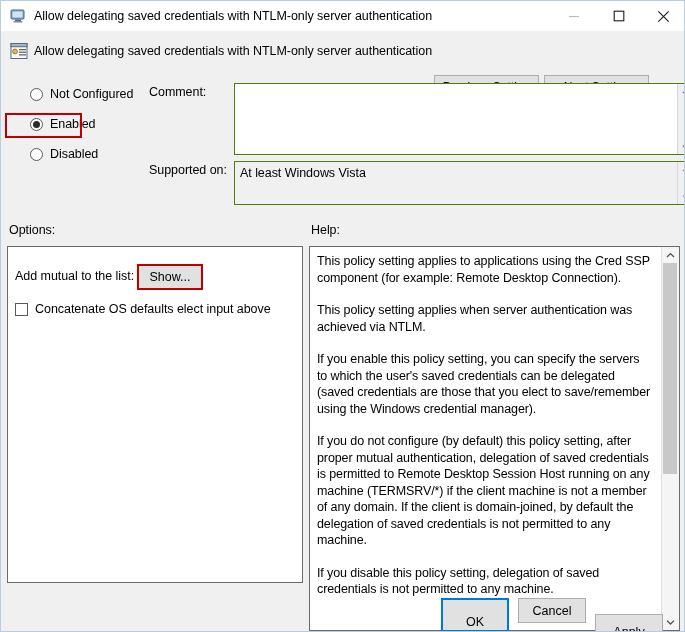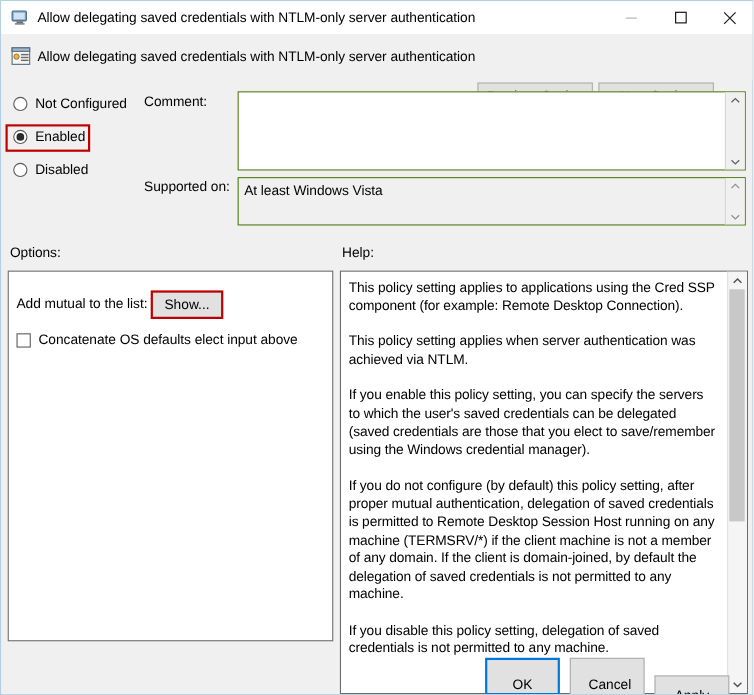--- a/index.html
+++ b/index.html
@@ -101,21 +101,21 @@
   }
   .btn-next {
     position: absolute;
     left: 543px; top: 44px;
     width: 105px; height: 24px;
   }
 
   
   .form {
     position: absolute;
-    left: 0; top: 72px;
+    left: 18px; top: 72px;
     width: 574px;
     height: 145px;
     padding-left: 41px;
   }
   .radio-row {
     position: absolute;
     display: flex;
     align-items: center;
     font-size: 12.5px;
     color: #000;
@@ -350,21 +350,21 @@
   .btn-cancel {
     position: absolute;
     left: 517px; top: 597px;
     width: 68px; height: 25px;
     border: 1px solid #adadad;
     background: #e1e1e1;
     font-family: "Liberation Sans", sans-serif;
     font-size: 12.5px;
     color: #000;
     box-sizing: border-box;
-    padding: 16px;
+    padding: 4px;
     cursor: default;
   }
   .btn-apply {
     position: absolute;
     left: 594px; top: 597px;
     width: 68px; height: 36px;
     border: 1px solid #adadad;
     background: #e1e1e1;
     font-family: "Liberation Sans", sans-serif;
     font-size: 12.5px;

